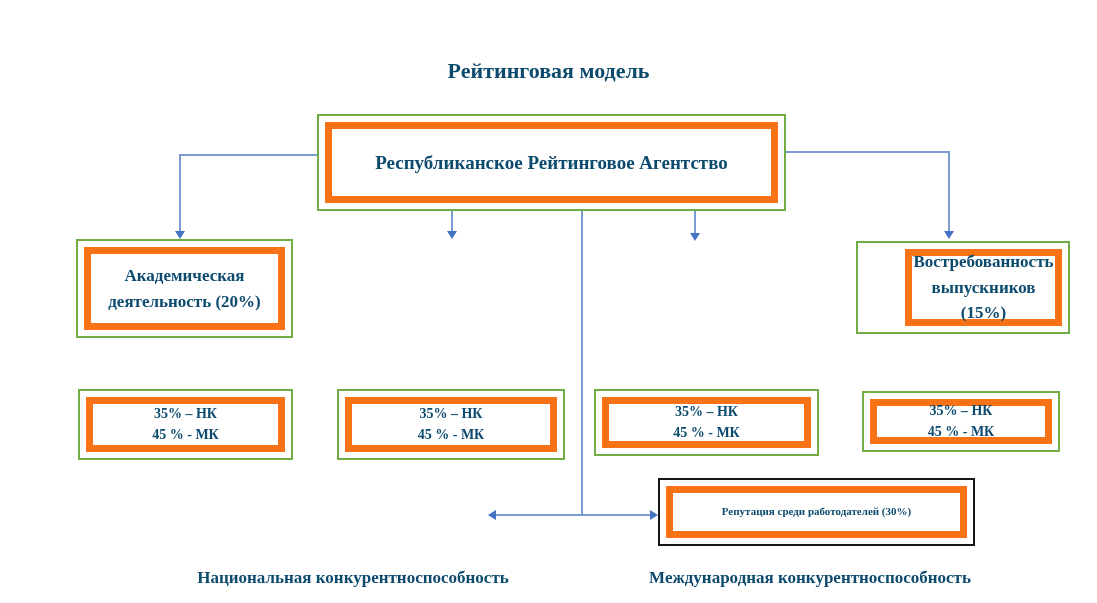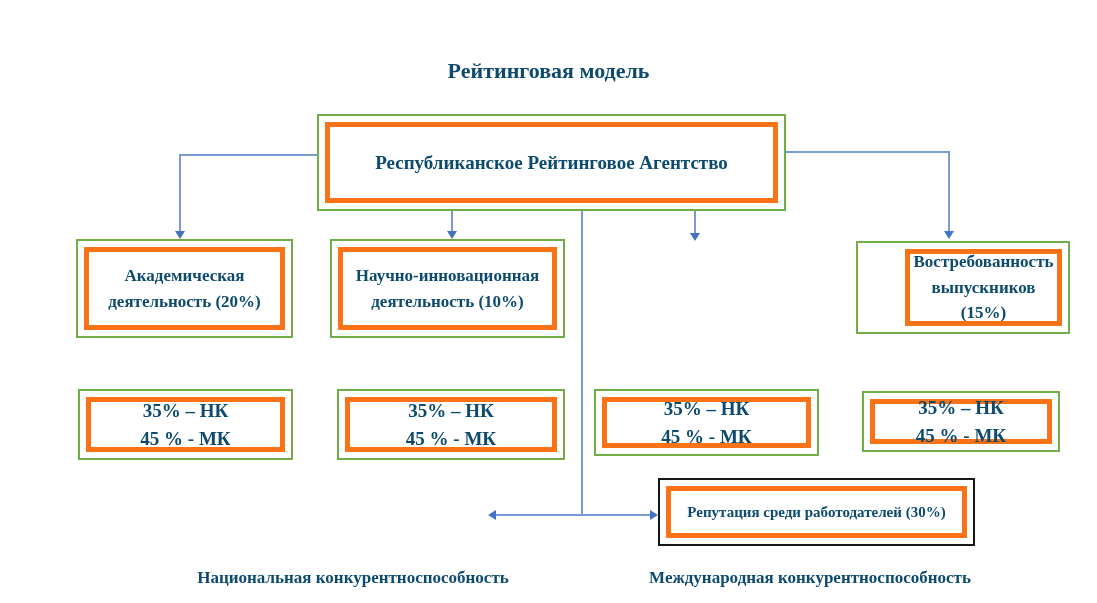--- a/index.html
+++ b/index.html
@@ -30,34 +30,34 @@
   .gbox, .kbox {
     position: absolute;
     box-sizing: border-box;
     background: #ffffff;
     padding: 6px;
   }
   .gbox { border: 2px solid #70AD47; }
   .kbox { border: 2px solid #161616; }
   .inner {
     box-sizing: border-box;
-    border: 5px solid #f97316;
+    border: 7px solid #f97316;
     width: 100%;
     height: 100%;
     display: flex;
     flex-direction: column;
     align-items: center;
     justify-content: center;
     text-align: center;
     font-weight: bold;
   }
   .rootbox .inner { font-size: 19px; }
   .critbox .inner { font-size: 17px; line-height: 1.5; padding: 0 10px; }
-  .wbox .inner   { font-size: 19px; line-height: 1.45; }
-  .repbox .inner { font-size: 15px; line-height: 1.4; padding: 0 8px; }
+  .wbox .inner   { font-size: 14px; line-height: 1.45; }
+  .repbox .inner { font-size: 11px; line-height: 1.4; padding: 0 8px; }
   .footer-label {
     position: absolute;
     width: 420px;
     text-align: center;
     font-size: 17px;
     font-weight: bold;
   }
   
   .h-line, .v-line { position: absolute; background: #7B9BD5; }
   .h-line { height: 2px; }
@@ -85,23 +85,20 @@
 <div id="canvas">
 
   <div class="title">Рейтинговая модель</div>
 
   <div class="gbox rootbox" style="left:317px; top:94px; width:469px; height:97px;">
     <div class="inner">Республиканское Рейтинговое Агентство</div>
   </div>
 
   <div class="gbox critbox" style="left:76px; top:219px; width:217px; height:99px;">
     <div class="inner">Академическая деятельность (20%)</div>
-  </div>
-  <div class="gbox critbox" style="left:330px; top:219px; width:235px; height:99px;">
-    <div class="inner">Научно-инновационная деятельность (10%)</div>
   </div>
   <div class="gbox critbox" style="left:856px; top:221px; width:214px; height:93px;padding-left:47px;">
     <div class="inner">Востребованность выпускников (15%)</div>
   </div>
 
   <div class="gbox wbox" style="left:78px; top:369px; width:215px; height:71px;">
     <div class="inner">
       <span>35% – НК</span>
       <span>45 % - МК</span>
     </div>

